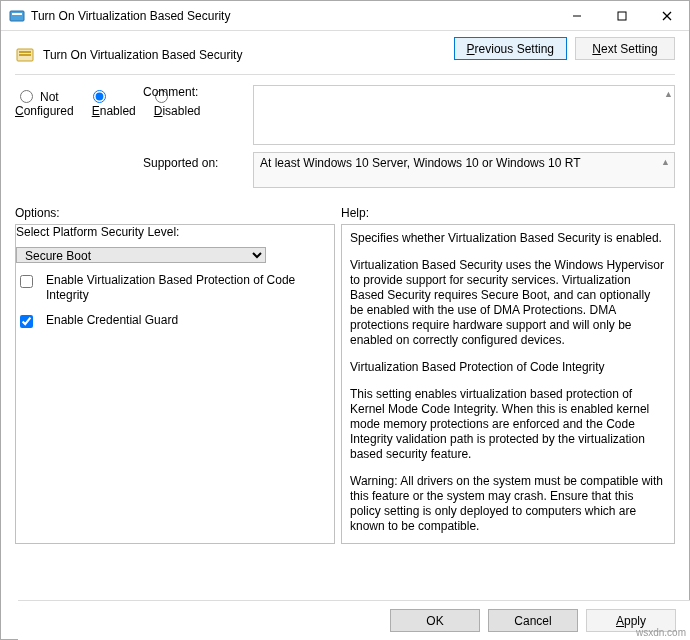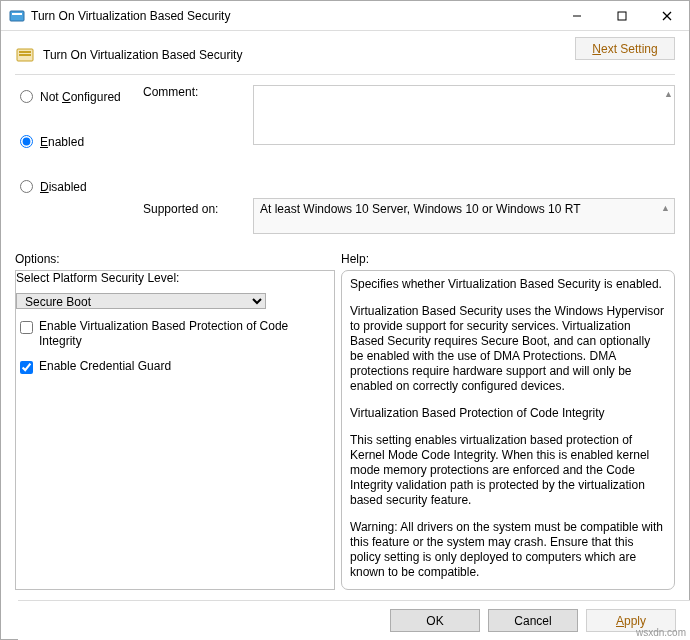--- a/index.html
+++ b/index.html
@@ -32,25 +32,25 @@
   .nav-row { display:flex; justify-content:flex-end; margin-top:-4px; margin-bottom:8px;}
   button.std {
     font: inherit; font-size:12px;
     padding: 3px 12px;
     background: #e1e1e1;
     border: 1px solid #adadad;
     min-width: 90px;
     height: 23px;
   }
   button.std.primary { background:#e5f1fb; border:1px solid #0078d7; }
-  button.std.disabled { color:#a16207; background:#f4f4f4; border:1px solid #d0d0d0;}
+  button.std.disabled { color:#000000; background:#f4f4f4; border:1px solid #d0d0d0;}
   .nav-row button.std { margin-left:8px; min-width:100px;}
   hr.sep { border:none; border-top:1px solid #dcdcdc; margin:6px 0 10px 0;}
   .main-grid { display:grid; grid-template-columns: 118px 100px 1fr; gap:4px 10px; align-items:start;}
-  .radio-col { display:flex; flex-direction:column; gap:28px; padding-top:2px;}
+  .radio-col { display:flex; flex-direction:row; gap:14px; padding-top:2px;}
   .radio-item label { margin-left:4px;}
   .radio-item input[type=radio]{ vertical-align:-2px;}
   .lbl { text-align:left; }
   .comment-area {
     width:100%; height:60px; resize:none; font:inherit;
     border:1px solid #ccc; background:#fff; padding:2px 4px;
   }
   .scroll-indicator {
     position:absolute; right:2px; top:4px; color:#bbb; font-size:9px;
   }
@@ -60,27 +60,27 @@
     position:relative;
   }
   .section-labels { display:flex; margin-top:18px; }
   .section-labels div:first-child { width: 326px; }
   .panels { display:flex; gap:6px; margin-top:4px;}
   .panel {
     border:1px solid #c0c0c0; background:#fff; 
     height: 320px; overflow:hidden; position:relative;
   }
   .panel.left { width:320px; }
-  .panel.right { flex:1;border-radius:7px; }
+  .panel.right { flex:1; }
   .dropdown {
     width: 250px; height:16px; font:inherit;
     border:1px solid #adadad; background:#e8e8e8;
     padding-left:4px;
   }
-  .chk-row { display:flex; align-items:flex-start; margin-top:10px; gap:3px; }
+  .chk-row { display:flex; align-items:flex-start; margin-top:10px; gap:10px; }
   .chk-row input { margin-top:2px;}
   .chk-row label { line-height:15px; }
   .help-text p { margin: 0 0 12px 0; line-height:15px;}
   .panel.right .inner {
     position:absolute; top:6px; left:8px; right:8px; bottom:6px;
     overflow:hidden;
   }
   .footer {
     position:absolute; bottom:0; left:18px; right:0;
     padding:8px 14px; display:flex; justify-content:flex-end; gap:8px;
@@ -127,20 +127,21 @@
       <span class="hicon">
         <svg width="20" height="20" viewBox="0 0 20 20">
           <rect x="2" y="4" width="16" height="12" rx="1" fill="#f5e6b8" stroke="#c9a227"></rect>
           <rect x="4" y="6" width="12" height="2" fill="#c9a227"></rect>
           <rect x="4" y="9" width="12" height="2" fill="#c9a227"></rect>
         </svg>
       </span>
       <span class="htitle">Turn On Virtualization Based Security</span>
     </div>
     <div class="nav-row">
+      <button class="std primary"><span class="under">P</span><span></span><span id="prevrest">revious Setting</span></button>
       <button class="std disabled"><span class="under">N</span><span id="nextrest">ext Setting</span></button>
     </div>
   </div>
 
   <hr class="sep">
 
   <div class="main-grid">
     <div class="radio-col">
       <div class="radio-item">
         <input type="radio" name="state" id="r1" style=""><label for="r1">Not <span class="under">C</span>onfigured</label>

